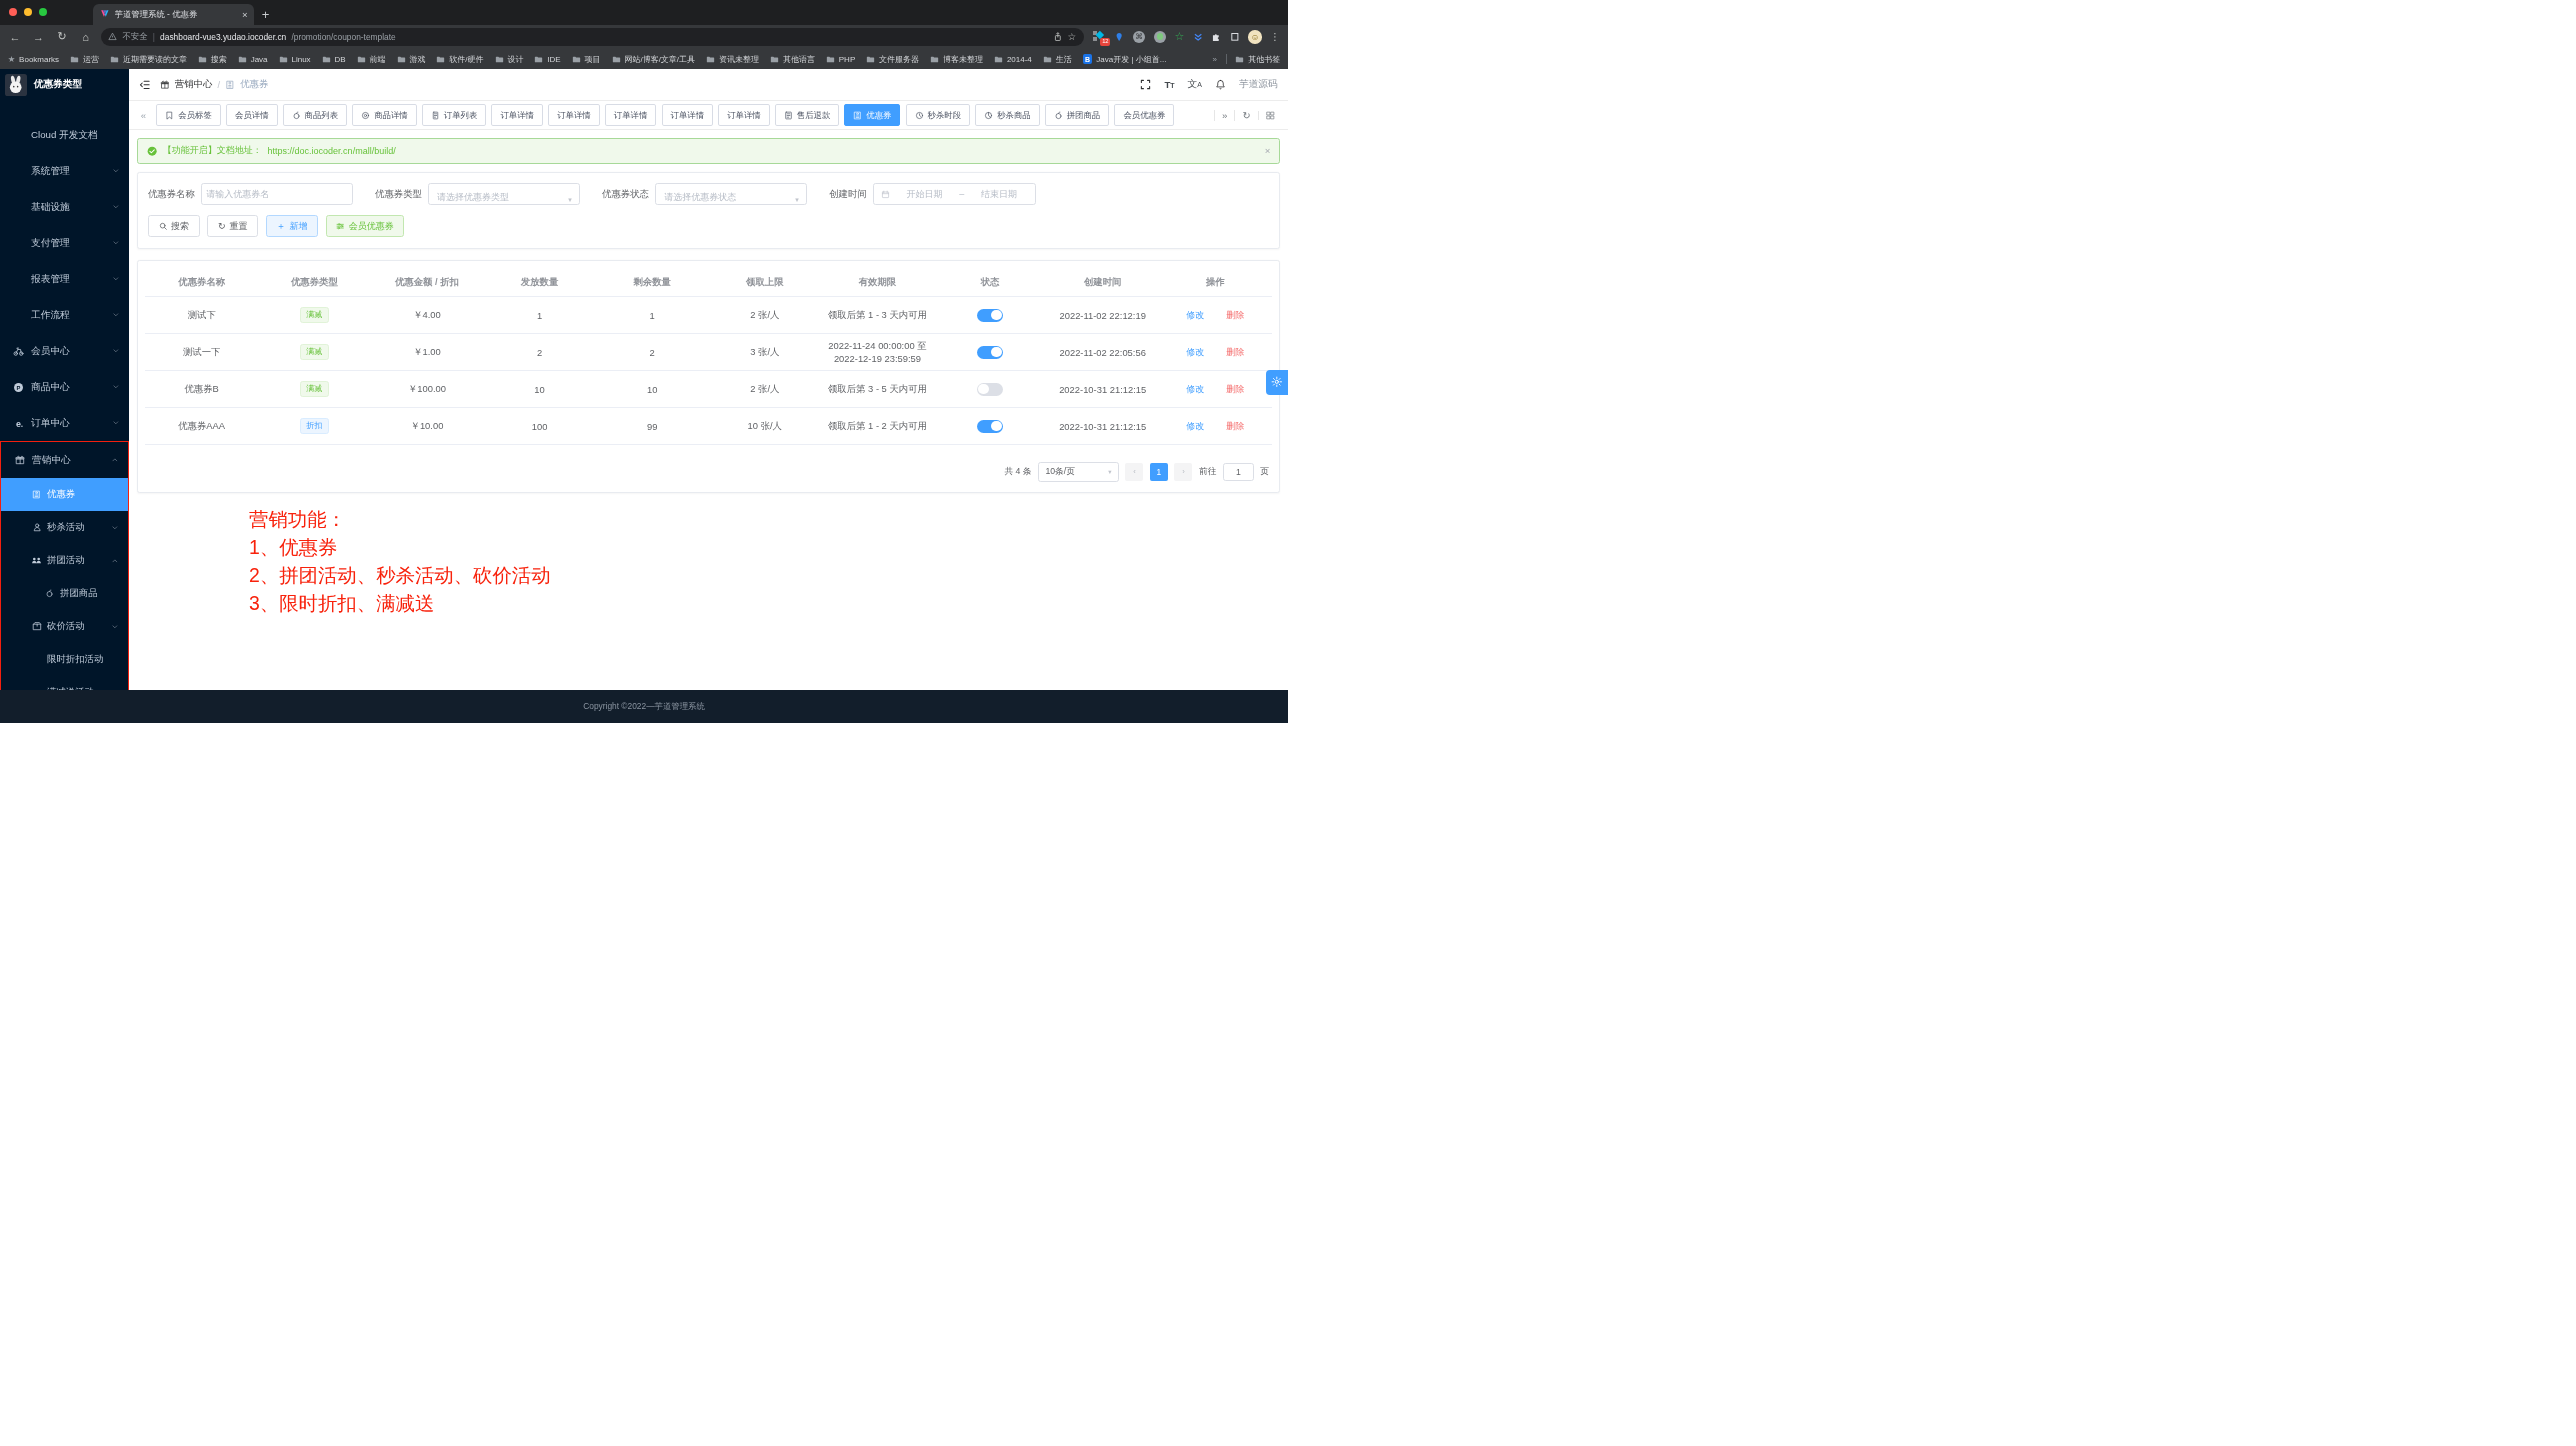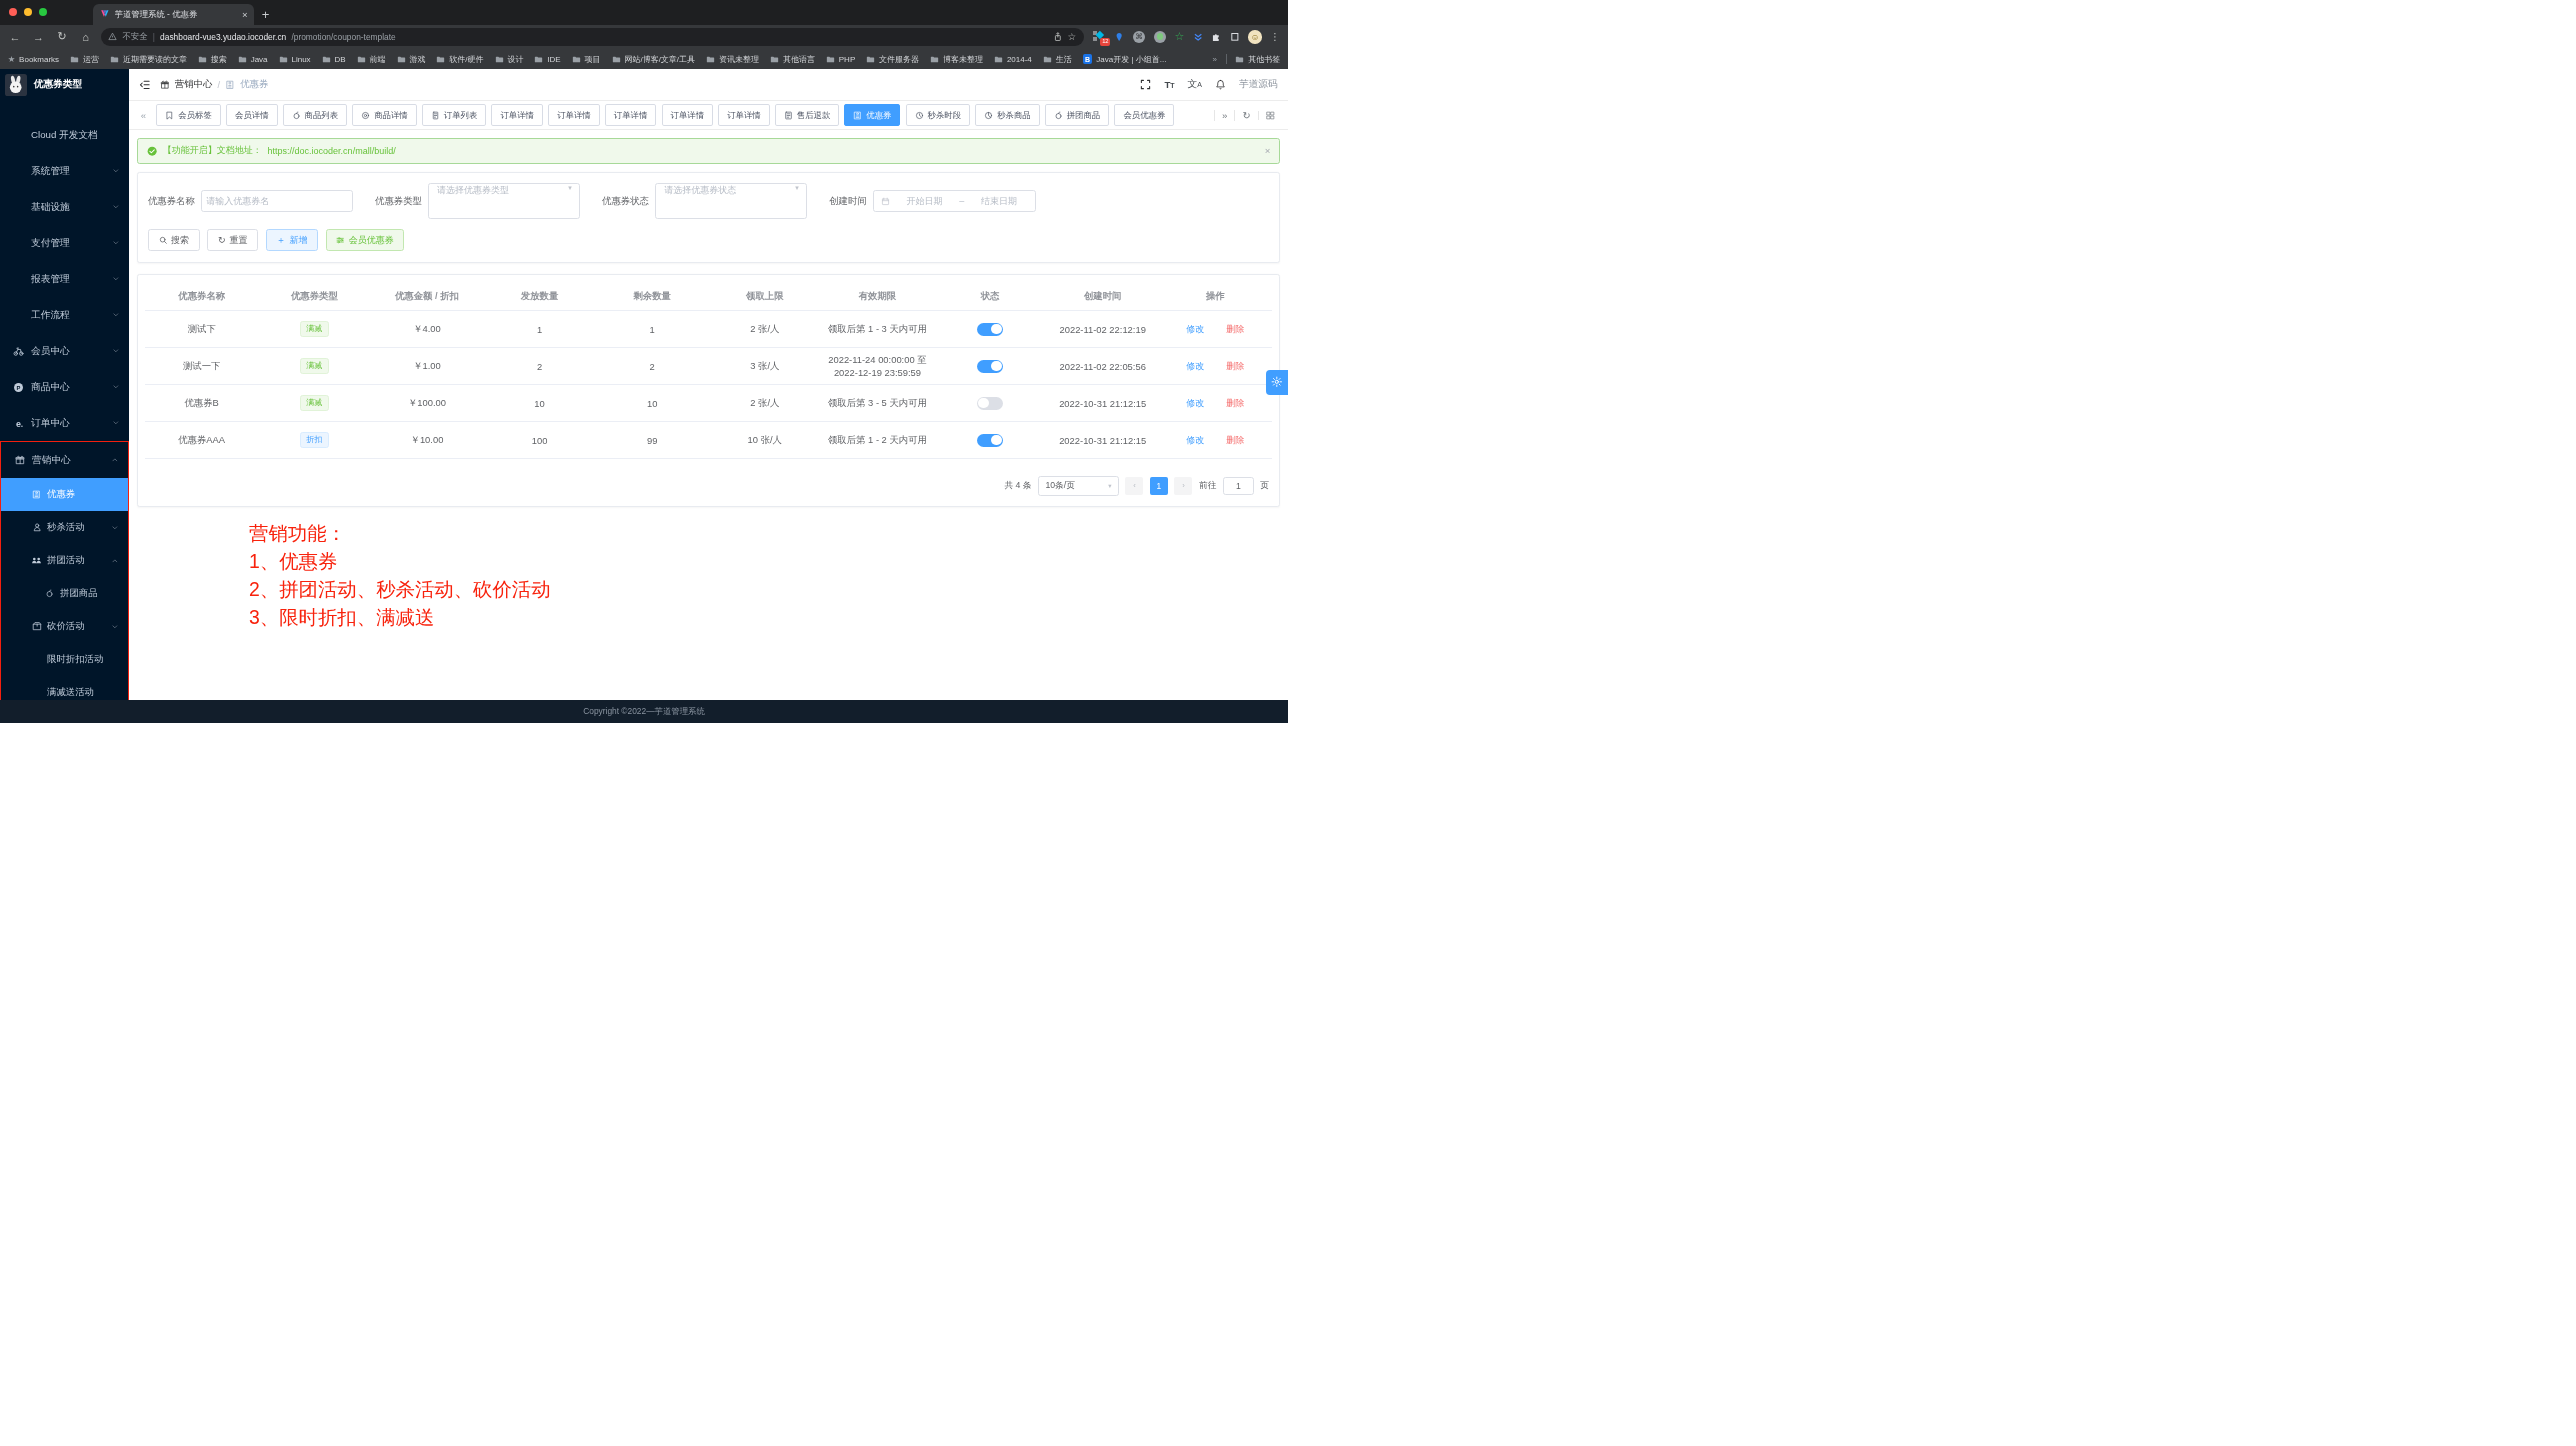--- a/index.html
+++ b/index.html
@@ -70,21 +70,21 @@
   .tb-right{margin-left:auto;display:flex;align-items:center;color:#73797f;}
   .tb-right .seg{padding:0 7px;border-left:0.6px solid #e6e6e6;display:flex;align-items:center;font-size:9.7px;}
   .content{flex:1;position:relative;}
   .alert{margin:7.7px;height:24.5px;border:0.6px solid #a7d998;background:#f0f9eb;border-radius:2.6px;display:flex;align-items:center;gap:5.8px;padding:0 9px;color:#67c23a;font-size:9px;}
   .alert .close{margin-left:auto;color:#a8abb2;font-size:9.7px;}
   .card{margin:2.6px 7.7px 0 7.7px;background:#fff;border:0.6px solid #e8ebf0;border-radius:2.6px;box-shadow:0 0.6px 1.9px rgba(0,0,0,0.04);}
   .filters{display:flex;align-items:center;gap:7.7px;padding:10.3px 10.3px 0 10.3px;flex-wrap:nowrap;font-size:9.4px;color:#606266;}
   .fgroup{display:flex;align-items:center;gap:6.5px;margin-right:14px;}
   .inp{height:22px;border:0.6px solid #dcdfe6;border-radius:2.6px;padding:0 4px;font-size:9px;color:#606266;background:#fff;box-sizing:border-box;font-family:inherit;}
   .inp::placeholder{color:#b6bcc6;}
-  .sel{width:152px;height:36px;border:0.6px solid #dcdfe6;border-radius:2.6px;display:flex;align-items:flex-start;padding:0 7.7px;color:#b6bcc6;font-size:9px;box-sizing:border-box;}
+  .sel{width:152px;height:22px;border:0.6px solid #dcdfe6;border-radius:2.6px;display:flex;align-items:flex-end;padding:0 7.7px;color:#b6bcc6;font-size:9px;box-sizing:border-box;}
   .sel .chv{margin-left:auto;color:#c0c4cc;font-size:7px;}
   .daterange{width:163px;height:22px;border:0.6px solid #dcdfe6;border-radius:2.6px;display:flex;align-items:center;gap:5.2px;padding:0 6.5px;color:#b6bcc6;font-size:9px;box-sizing:border-box;}
   .daterange .dph{flex:1;text-align:center;}
   .btnrow{display:flex;gap:7.7px;padding:10.3px;}
   .btn{height:22px;padding:0 9.7px;border-radius:2.6px;border:0.6px solid #dcdfe6;background:#fff;color:#606266;font-size:9px;display:inline-flex;align-items:center;gap:3.9px;font-family:inherit;}
   .btn.pprimary{background:#ecf5ff;border-color:#b3d8ff;color:#409eff;}
   .btn.psuccess{background:#f0f9eb;border-color:#c2e7b0;color:#67c23a;}
   .tblwrap{padding:6.5px 7.7px 7.7px 7.7px;}
   .trow{display:flex;align-items:center;border-bottom:0.6px solid #ebeef5;}
   .trow .cell{flex:1;text-align:center;font-size:9.4px;color:#606266;padding:3.9px 2.6px;box-sizing:border-box;}
@@ -100,21 +100,21 @@
   .switch.on .knob{right:1.3px;} .switch.off .knob{left:1.3px;}
   .oplink{font-size:9px;margin:0 11px;}
   .oplink.edit{color:#409eff;} .oplink.del{color:#f56c6c;}
   .pager{display:flex;align-items:center;justify-content:flex-end;gap:6.5px;padding:9px 10.3px 10.3px 5.2px;color:#606266;font-size:8.7px;}
   .psel{width:66px;height:18px;border:0.6px solid #dcdfe6;border-radius:2.6px;display:flex;align-items:center;padding:0 6.5px;color:#606266;}
   .psel .chv{margin-left:auto;color:#c0c4cc;font-size:6.5px;}
   .pbtn{width:18px;height:18px;border-radius:1.9px;background:#f4f4f5;color:#b7bcc2;display:flex;align-items:center;justify-content:center;font-size:7.7px;}
   .pcur{width:18px;height:18px;border-radius:1.9px;background:#409eff;color:#fff;display:flex;align-items:center;justify-content:center;font-size:8.4px;}
   .pgoto{width:31px;height:18px;border:0.6px solid #dcdfe6;border-radius:2.6px;text-align:center;font-size:8.7px;color:#606266;box-sizing:border-box;font-family:inherit;}
   .annotation{margin:11.6px 0 0 120px;color:#f8220c;font-size:19.4px;line-height:28px;font-weight:500;}
-  .footerbar{position:absolute;left:0;bottom:0;width:1288px;height:23px;background:#121e2b;color:#8a94a0;font-size:8.4px;display:flex;align-items:center;justify-content:center;z-index:5;}
+  .footerbar{position:absolute;left:0;bottom:0;width:1288px;height:33px;background:#121e2b;color:#8a94a0;font-size:8.4px;display:flex;align-items:center;justify-content:center;z-index:5;}
   .gearfab{position:absolute;right:0;top:370px;width:22px;height:24.5px;background:#409eff;border-radius:3.9px 0 0 3.9px;color:#fff;display:flex;align-items:center;justify-content:center;z-index:6;}
 </style>
 </head>
 <body>
 
 <div class="tabstrip">
   <div class="traffic">
     <span class="dot" style="background:#ff5f57"></span>
     <span class="dot" style="background:#febc2e"></span>
     <span class="dot" style="background:#28c840"></span>

